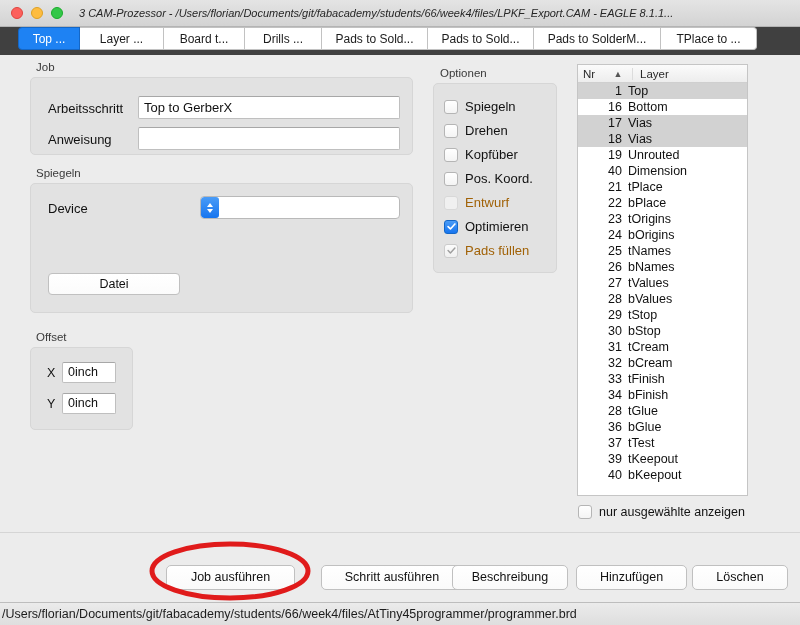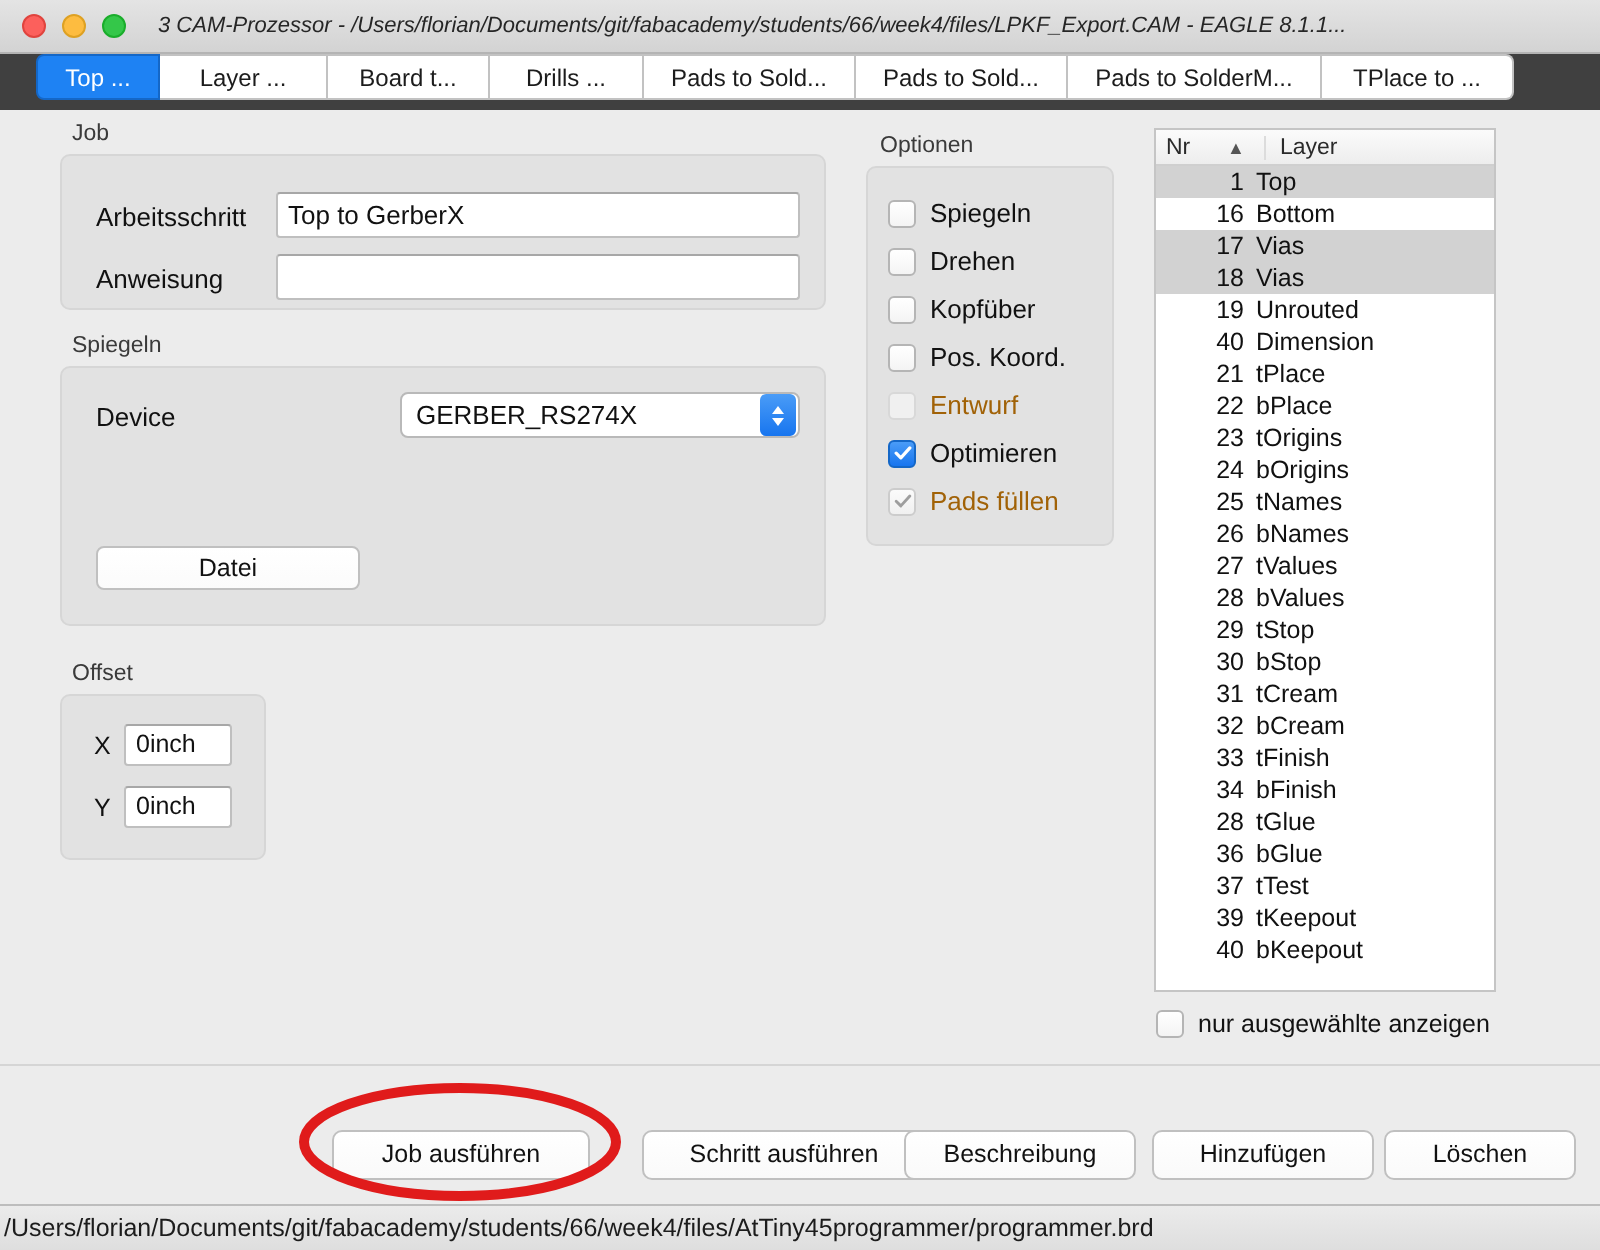--- a/index.html
+++ b/index.html
@@ -302,21 +302,20 @@
     <div class="groupbox" id="job-box"></div>
     <div class="field-label" style="left:48px; top:46px;">Arbeitsschritt</div>
     <div class="textinput" style="left:138px; top:41px; width:262px;">Top to GerberX</div>
     <div class="field-label" style="left:48px; top:77px;">Anweisung</div>
     <div class="textinput" style="left:138px; top:72px; width:262px;"></div>
 
     <div class="grouplabel" id="ausgabe-label">Spiegeln</div>
     <div class="groupbox" id="ausgabe-box"></div>
     <div class="field-label" style="left:48px; top:146px;">Device</div>
     <div class="combo" style="left:200px; top:141px; width:200px;">
-      <span class="val">GERBER_RS274X</span>
       <span class="arrowbtn">
         <span class="up"></span>
           <span class="dn"></span>
       </span>
     </div>
     <div class="pushbtn" style="left:48px; top:218px; width:132px;">Datei</div>
 
     <div class="grouplabel" id="offset-label">Offset</div>
     <div class="groupbox" id="offset-box"></div>
     <div class="field-label" style="left:47px; top:311px; font-size:12.5px;">X</div>

